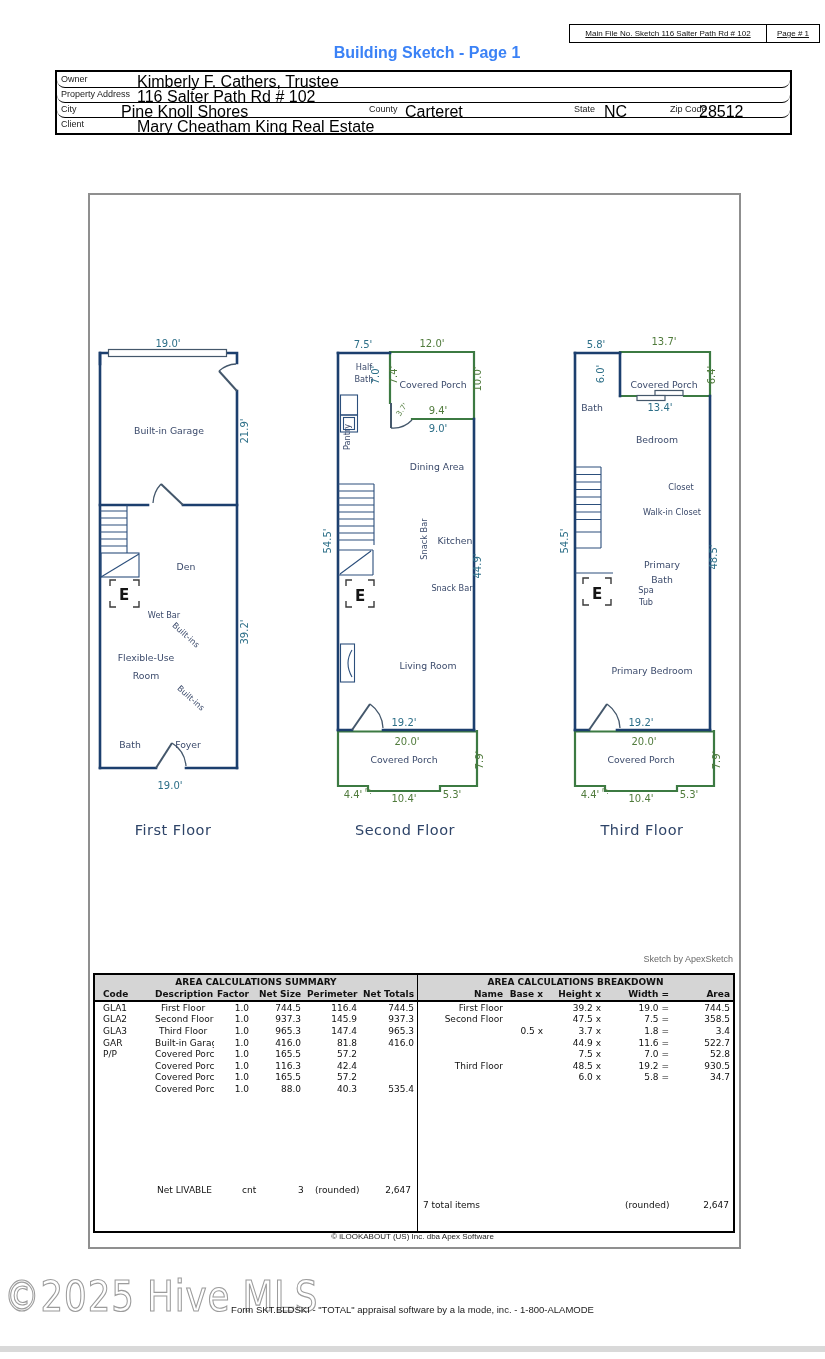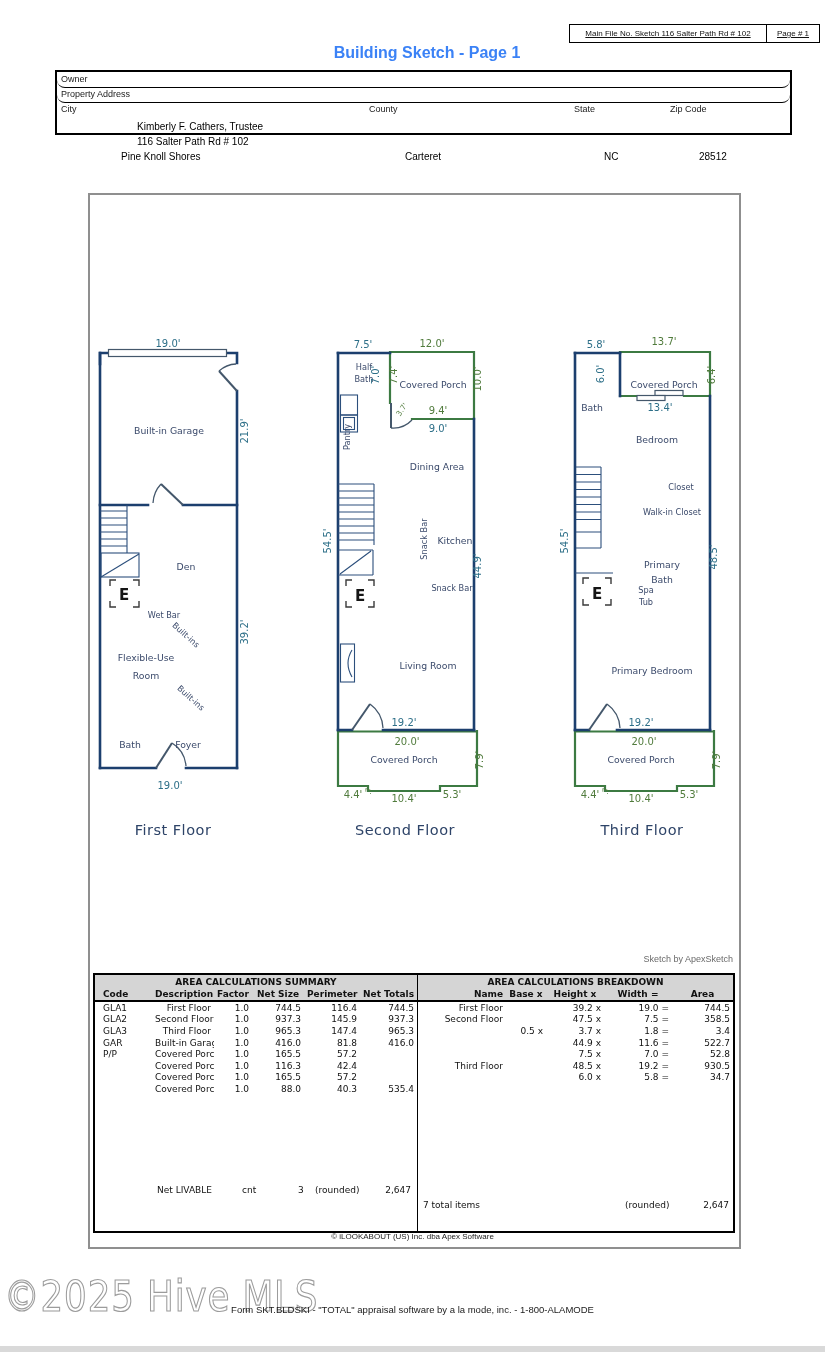--- a/index.html
+++ b/index.html
@@ -13,39 +13,39 @@
   .filebar .pageno{width:52px;text-align:center;border-left:1px solid #000;height:100%;display:flex;align-items:center;justify-content:center;}
 
   .doc-title{position:absolute;left:100px;top:44px;width:654px;text-align:center;
              font-size:16px;font-weight:bold;color:#3b82f6;}
 
   
   .info{position:absolute;left:55px;top:70px;width:733px;height:61px;border:2px solid #000;background:#fff;}
   .irow{position:absolute;left:0;width:100%;height:15px;border-bottom:1px solid #000;border-radius:8px;}
   .irow:last-child{border-bottom:none;}
   .ilabel{position:absolute;top:2px;font-size:9px;color:#222;}
-  .ival{position:absolute;top:1px;font-size:10px;color:#000;margin-top:48px;}
+  .ival{position:absolute;top:1px;font-size:16px;color:#000;}
 
   
   .sketchbox{position:absolute;left:88px;top:193px;width:649px;height:1052px;border:2px solid #8f8f8f;background:#fff;}
 
   .apexcredit{position:absolute;left:500px;top:954px;width:233px;text-align:right;font-size:9px;color:#6a6a6a;}
 
   .plansvg{position:absolute;left:88px;top:330px;}
 
   
   .areatable{position:absolute;border:2px solid #000;background:#fff;font-family:"DejaVu Sans",sans-serif;}
   .t-summary{left:93px;top:973px;width:322px;height:256px;}
   .t-breakdown{left:417px;top:973px;width:315px;height:256px;border-left:1px solid #000;}
   .atitle{background:#d5d5d5;text-align:center;font-weight:bold;font-size:9px;padding:2px 0 1px 0;}
   .areatable table{border-collapse:collapse;width:100%;table-layout:fixed;font-family:"DejaVu Sans",sans-serif;}
-  .areatable th{background:#d5d5d5;font-size:9px;padding:1px 3px;border-bottom:2px solid #000;white-space:nowrap;font-weight:bold;}
+  .areatable th{background:#d5d5d5;font-size:9px;text-align:right;padding:1px 3px;border-bottom:2px solid #000;white-space:nowrap;font-weight:bold;}
   .areatable td{font-size:9px;padding:0.8px 3px;text-align:right;white-space:nowrap;overflow:hidden;}
   .t-summary th:nth-child(1),.t-summary td:nth-child(1){text-align:left;padding-left:8px;}
-  .t-summary th:nth-child(2),.t-summary td:nth-child(2){text-align:right;padding-left:10px;}
+  .t-summary th:nth-child(2),.t-summary td:nth-child(2){text-align:center;padding-left:10px;}
   .t-breakdown th:nth-child(1),.t-breakdown td:nth-child(1){text-align:right;padding-left:5px;}
   .tfoot{position:absolute;width:100%;font-size:9px;font-family:"DejaVu Sans",sans-serif;}
   .tfoot span{position:absolute;white-space:nowrap;}
 
   .apexfooter{position:absolute;left:88px;top:1232px;width:649px;text-align:center;font-size:8px;color:#222;}
 
   .watermark{position:absolute;left:4px;top:1272px;font-family:"DejaVu Sans",sans-serif;font-size:42px;
              color:transparent;-webkit-text-stroke:1.2px #9c9c9c;letter-spacing:1px;
              transform:scaleX(0.85);transform-origin:left top;white-space:nowrap;}
   .formfooter{position:absolute;left:50px;top:1304px;width:725px;text-align:center;font-size:9.5px;color:#1a1a1a;}
@@ -91,20 +91,24 @@
     </div>
     <div class="irow" style="top:30px;">
       <span class="ilabel" style="left:4px;">City</span>
       <span class="ival" style="left:64px;">Pine Knoll Shores</span>
       <span class="ilabel" style="left:312px;">County</span>
       <span class="ival" style="left:348px;">Carteret</span>
       <span class="ilabel" style="left:517px;">State</span>
       <span class="ival" style="left:547px;">NC</span>
       <span class="ilabel" style="left:565px;margin-left:48px;">Zip Code</span>
       <span class="ival" style="left:642px;">28512</span>
+    </div>
+    <div class="irow" style="top:45px;border-bottom:none;">
+      <span class="ilabel" style="left:4px;">Client</span>
+      <span class="ival" style="left:80px;">Mary Cheatham King Real Estate</span>
     </div>
   </div>
 
   <div class="sketchbox"></div>
 
   <div class="apexcredit">Sketch by ApexSketch</div>
 
   <svg class="plansvg" width="649" height="520" viewBox="88 330 649 520">
 
     <g>

